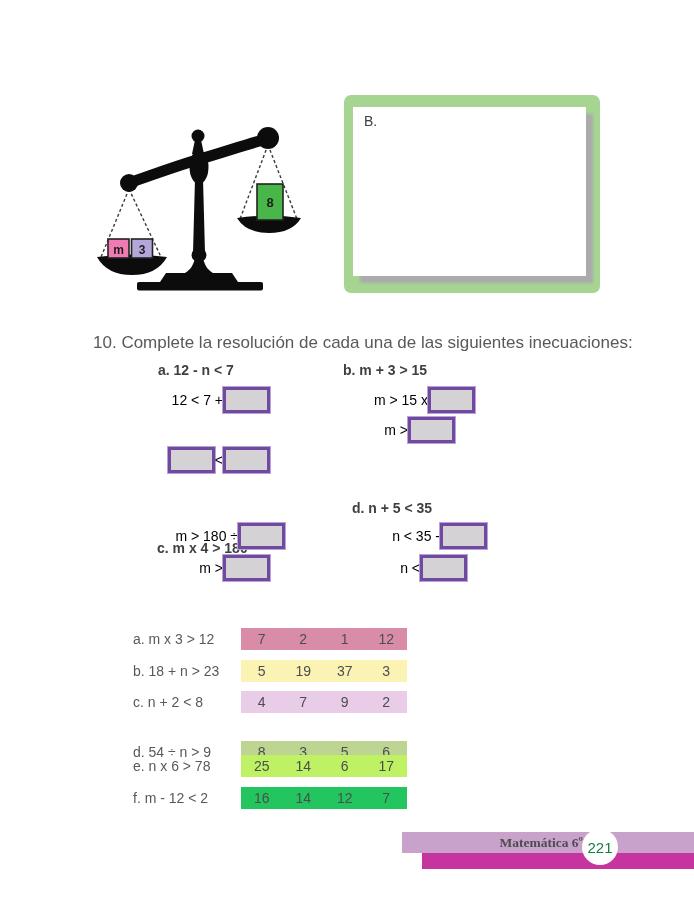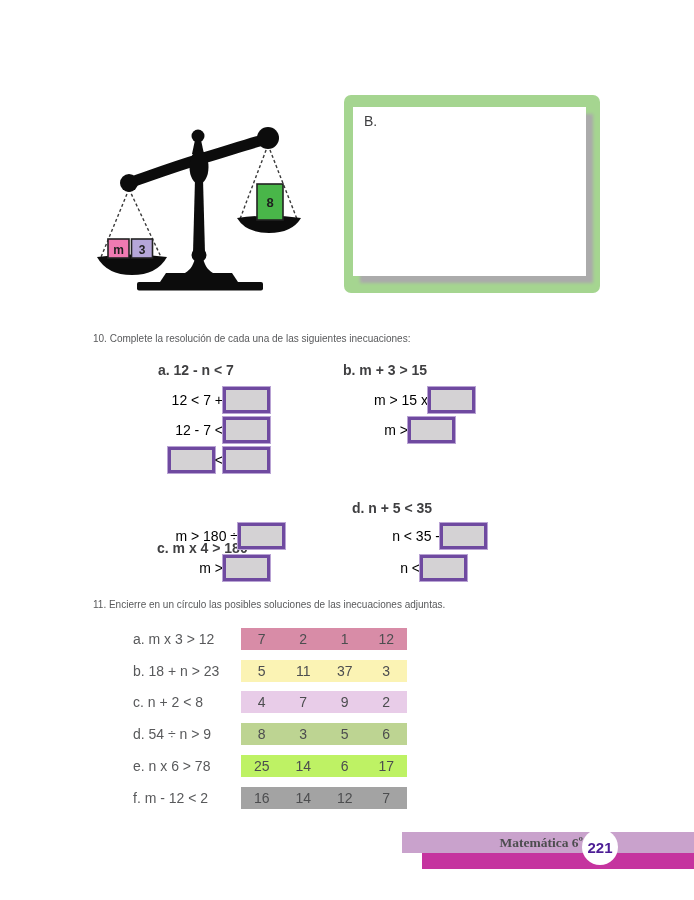--- a/index.html
+++ b/index.html
@@ -12,21 +12,21 @@
   .scale-wrap svg text { font-family:"Liberation Sans", sans-serif; font-weight:bold; fill:#1f1f1f; }
 
   
   .panel-b { position:absolute; left:344px; top:95px; width:256px; height:198px;
              background:#a5d590; border-radius:7px; }
   .panel-b-inner { position:absolute; left:9px; top:12px; width:233px; height:169px;
                    background:#ffffff; box-shadow:7px 7px 3px #ababab; }
   .panel-b-label { position:absolute; left:11px; top:6px; font-size:14px; color:#3e3e40; }
 
   
-  .ex-title { position:absolute; left:93px; font-size:10px; color:#58595b; white-space:nowrap; }
+  .ex-title { position:absolute; left:93px; font-size:17px; color:#58595b; white-space:nowrap; }
   .ex10-title { top:333px; }
   .ex11-title { top:599px; }
 
   
   .prob-header { position:absolute; font-size:14px; font-weight:bold; color:#3f3f41; white-space:nowrap; }
   .fill-line { position:absolute; display:flex; align-items:center; gap:0;
                font-size:14px; color:#000000; height:26px; }
   .fill-line .fl-text { white-space:nowrap; }
   .fill-box { display:inline-block; width:47px; height:26px;
               border:3px solid #6f4aa0; outline:1px solid #b9a3d4; }
@@ -38,21 +38,21 @@
   .sol-cell { flex:1; text-align:center; line-height:22px; font-size:14px; color:#4c4d4f; }
 
   
   .footer-light-bar { position:absolute; left:402px; top:832px; width:292px; height:21px; }
   .footer-dark-bar  { position:absolute; left:422px; top:853px; width:272px; height:16px; }
   .footer-course { position:absolute; right:111px; top:832px; height:21px; line-height:21px;
                    font-family:"Liberation Serif", serif; font-weight:bold; font-size:13.5px; color:#4d4d4f; }
   .page-number-circle { position:absolute; left:582px; top:829px; width:36px; height:36px;
                         background:#ffffff; border-radius:50%; display:flex;
                         align-items:center; justify-content:center; }
-  .page-number-circle span { font-size:15px; font-weight:bold; color:#4c1d95; }
+  .page-number-circle span { font-size:15px; font-weight:normal; color:#15803d; }
 </style>
 </head>
 <body>
 
 <div class="page">
 
   <div class="scale-wrap">
     <svg width="215" height="192" viewBox="0 0 215 192">
 
       <g stroke="#3a3a3a" stroke-width="1.4" stroke-dasharray="3 2.4" fill="none">
@@ -100,24 +100,20 @@
 
   <div class="prob-header" style="left:158px; top:362px;">a. 12 - n &lt; 7</div>
   <div class="prob-header" style="left:343px; top:362px;">b. m + 3 &gt; 15</div>
   <div class="prob-header" style="left:157px; top:500px;margin-top:40px;">c. m x 4 &gt; 180</div>
   <div class="prob-header" style="left:352px; top:500px;">d. n + 5 &lt; 35</div>
 
   <div class="fill-line" style="top:387px; right:424px;">
     <span class="fl-text">12 &lt; 7 +</span>
     <span class="fill-box" style="background-color: rgb(212, 210, 212);"></span>
   </div>
-  <div class="fill-line" style="top:417px; right:424px;">
-    <span class="fl-text">12 - 7 &lt;</span>
-    <span class="fill-box" style="background-color: rgb(212, 210, 212);"></span>
-  </div>
   <div class="fill-line" style="top:447px; right:424px;">
     <span class="fill-box" style="background-color: rgb(212, 210, 212);"></span>
     <span class="fl-text">&lt;</span>
     <span class="fill-box" style="background-color: rgb(212, 210, 212);"></span>
   </div>
 
   <div class="fill-line" style="top:387px; right:219px;">
     <span class="fl-text">m &gt; 15 x</span>
     <span class="fill-box" style="background-color: rgb(212, 210, 212);"></span>
   </div>
@@ -137,73 +133,69 @@
 
   <div class="fill-line" style="top:523px; right:207px;">
     <span class="fl-text">n &lt; 35 -</span>
     <span class="fill-box" style="background-color: rgb(212, 210, 212);"></span>
   </div>
   <div class="fill-line" style="top:555px; right:227px;">
     <span class="fl-text">n &lt;</span>
     <span class="fill-box" style="background-color: rgb(212, 210, 212);"></span>
   </div>
 
-  <div class="ex-title ex11-title">
-    <span>11.</span>
-    <span>Encierre en un círculo las posibles soluciones de las inecuaciones adjuntas.</span>
-  </div>
 
   <div class="sol-row" style="top:628px;">
     <div class="sol-label">a. m x 3 &gt; 12</div>
     <div class="sol-band" style="background-color: rgb(216, 140, 167);">
       <div class="sol-cell">7</div>
       <div class="sol-cell">2</div>
       <div class="sol-cell">1</div>
       <div class="sol-cell">12</div>
     </div>
   </div>
   <div class="sol-row" style="top:660px;">
     <div class="sol-label">b. 18 + n &gt; 23</div>
     <div class="sol-band" style="background-color: rgb(251, 243, 180);">
       <div class="sol-cell">5</div>
-      <div class="sol-cell">11</div>
+      <div class="sol-cell">19</div>
       <div class="sol-cell">37</div>
       <div class="sol-cell">3</div>
     </div>
   </div>
   <div class="sol-row" style="top:691px;">
     <div class="sol-label">c. n + 2 &lt; 8</div>
     <div class="sol-band" style="background-color: rgb(232, 204, 232);">
       <div class="sol-cell">4</div>
       <div class="sol-cell">7</div>
       <div class="sol-cell">9</div>
       <div class="sol-cell">2</div>
     </div>
   </div>
-  <div class="sol-row" style="top:723px;">
+  <div class="sol-row" style="top:741px;">
     <div class="sol-label">d. 54 ÷ n &gt; 9</div>
     <div class="sol-band" style="background-color: rgb(189, 212, 146);">
       <div class="sol-cell">8</div>
       <div class="sol-cell">3</div>
       <div class="sol-cell">5</div>
       <div class="sol-cell">6</div>
     </div>
   </div>
   <div class="sol-row" style="top:755px;">
     <div class="sol-label">e. n x 6 &gt; 78</div>
     <div class="sol-band" style="background-color: #bef264;">
       <div class="sol-cell">25</div>
       <div class="sol-cell">14</div>
       <div class="sol-cell">6</div>
       <div class="sol-cell">17</div>
     </div>
   </div>
   <div class="sol-row" style="top:787px;">
     <div class="sol-label">f. m - 12 &lt; 2</div>
-    <div class="sol-band" style="background-color: #a3a3a3;">
+    <div class="sol-band" style="background-color: #22c55e;">
       <div class="sol-cell">16</div>
       <div class="sol-cell">14</div>
       <div class="sol-cell">12</div>
       <div class="sol-cell">7</div>
     </div>
   </div>
 
   <div class="footer-light-bar" style="background-color: rgb(201, 162, 204);"></div>
   <div class="footer-dark-bar" style="background-color: rgb(197, 52, 159);"></div>
   <div class="footer-course">Matemática 6º</div>

